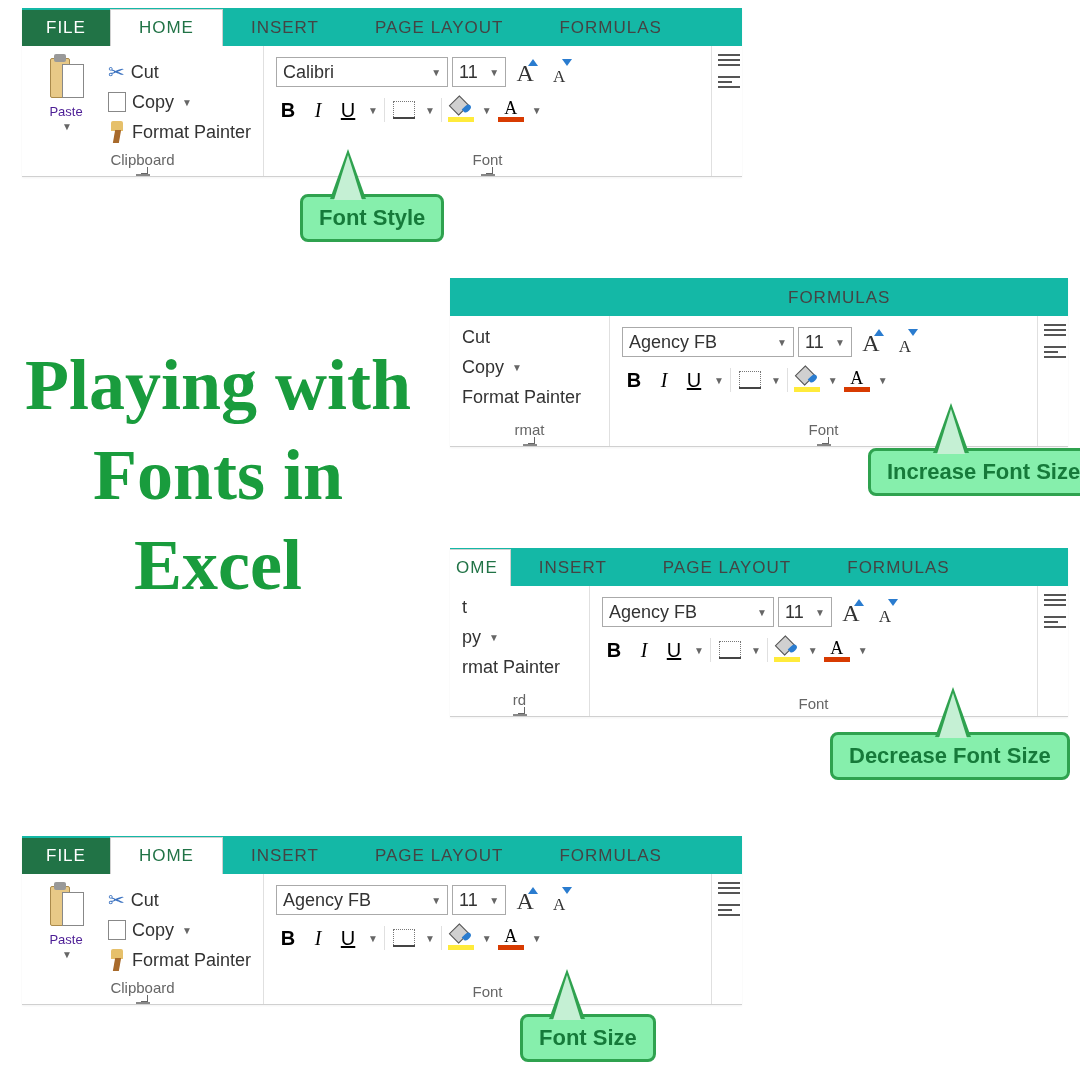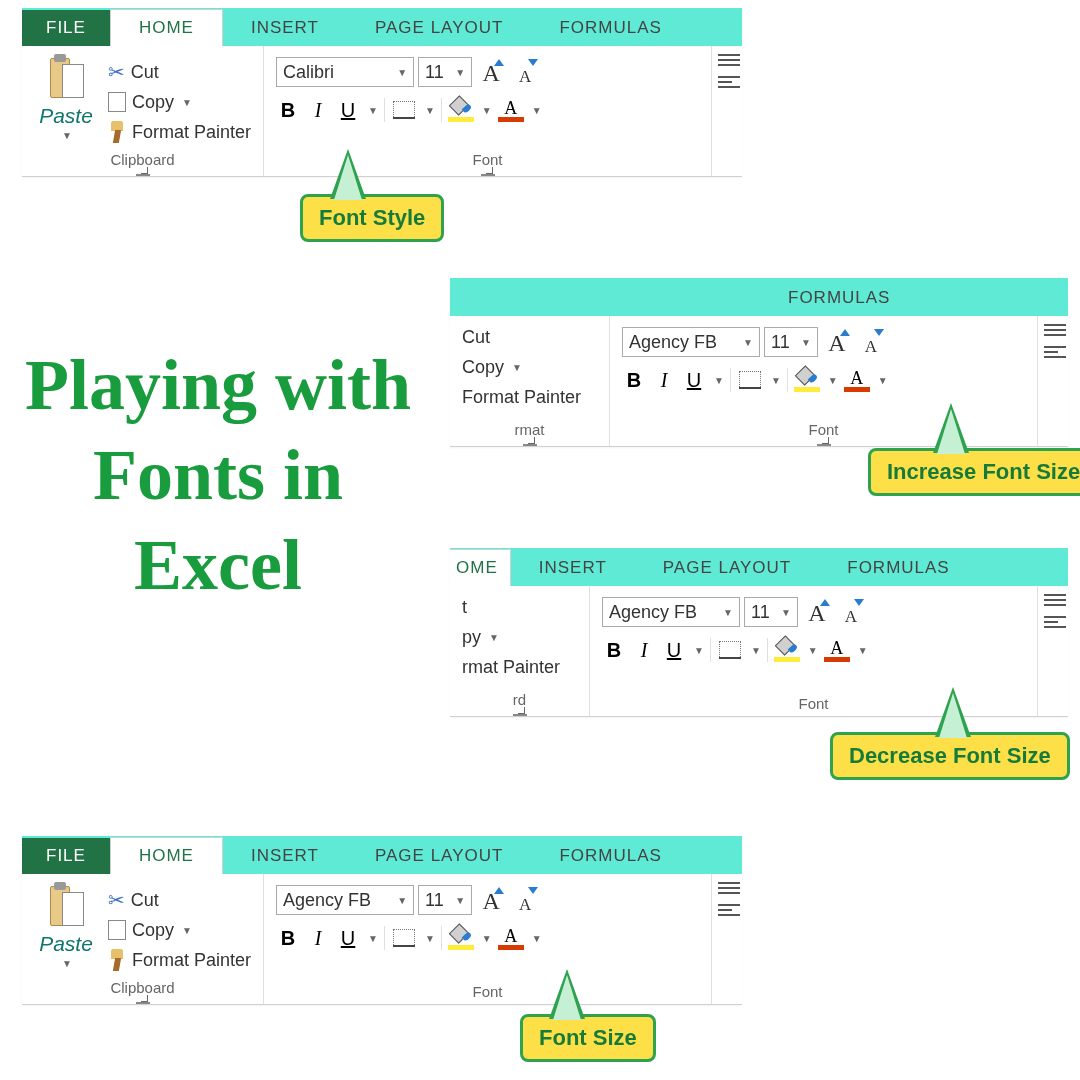--- a/index.html
+++ b/index.html
@@ -15,21 +15,21 @@
   .ribbon {
     position: absolute;
     background: #fff;
     border-bottom: 1px solid #d0d0d0;
     box-shadow: 0 1px 2px rgba(0,0,0,0.05);
   }
   .tabbar {
     display: flex;
     align-items: flex-end;
     height: 38px;
-    background: #5eead4;
+    background: #14b8a6;
   }
   .tab-file {
     background: #217346;
     color: #fff;
     font-size: 17px;
     padding: 8px 24px;
     letter-spacing: 1px;
     cursor: pointer;
   }
   .tab {
@@ -91,38 +91,38 @@
   }
   .clipboard-icon .board{
     position:absolute;left:4px;top:6px;width:20px;height:40px;background:#e8c987;border:1px solid #aa8a4b;border-radius:2px;
   }
   .clipboard-icon .clip{
     position:absolute;left:8px;top:2px;width:12px;height:8px;background:#999;border-radius:2px;
   }
   .clipboard-icon .sheet{
     position:absolute;left:16px;top:12px;width:22px;height:34px;background:#fff;border:1px solid #888;
   }
-  .paste-label{font-size:21px;color:#0f766e;font-style:italic;}
+  .paste-label{font-size:13px;color:#4c1d95;}
   .cut-row, .copy-row, .fp-row {
     display: flex; align-items: center; gap: 6px; font-size: 18px; color: #333;
     height: 30px; cursor: pointer;
   }
   .cut-col{display:flex;flex-direction:column;justify-content:center;}
   .scissors{color:#3b72c0;font-size:20px;}
   .copy-icon{width:18px;height:20px;border:1px solid #888;background:#fff;position:relative;}
   .copy-icon::after{content:"";position:absolute;left:-5px;top:-5px;width:18px;height:20px;border:1px solid #888;background:#fff;z-index:-1;}
   .fp-icon{width:18px;height:22px;position:relative;}
   .fp-icon::before{content:"";position:absolute;left:3px;top:0;width:12px;height:10px;background:#e6c06a;border-radius:2px 2px 0 0;}
   .fp-icon::after{content:"";position:absolute;left:6px;top:9px;width:6px;height:13px;background:#a86a2b;transform:skewX(-10deg);}
   .dd{font-size:10px;color:#666;margin-left:2px;}
   
   .font-row1{display:flex;align-items:center;gap:4px;height:36px;padding-top:4px;}
   .font-row2{display:flex;align-items:center;gap:6px;height:36px;padding-top:8px;}
   .font-name{
-    border:1px solid #aaa;height:30px;width:138px;padding:2px 6px;font-size:18px;color:#333;
+    border:1px solid #aaa;height:30px;width:172px;padding:2px 6px;font-size:18px;color:#333;
     display:flex;align-items:center;justify-content:space-between;cursor:pointer;
   }
   .font-size{
     border:1px solid #aaa;height:30px;width:54px;padding:2px 6px;font-size:18px;color:#333;
     display:flex;align-items:center;justify-content:space-between;cursor:pointer;
   }
   .incA,.decA{
     width:30px;height:30px;display:flex;align-items:flex-end;justify-content:center;position:relative;cursor:pointer;
     font-family:"Times New Roman",serif;color:#333;
   }
@@ -143,21 +143,21 @@
   .fill .bar{position:absolute;left:0;right:0;bottom:0;height:5px;background:#ffeb3b;}
   .fcolor{width:26px;height:24px;position:relative;font-family:"Times New Roman",serif;font-size:18px;text-align:center;cursor:pointer;}
   .fcolor .bar{position:absolute;left:0;right:0;bottom:0;height:5px;background:#d83b01;}
   .align-col{display:flex;flex-direction:column;gap:10px;padding:8px 2px 0 6px;}
   .hamb{width:22px;display:flex;flex-direction:column;gap:3px;cursor:pointer;}
   .hamb span{height:2px;background:#555;}
   .dd-caret{font-size:10px;color:#666;}
   
   .callout{
     position:absolute;
-    background:#fde047;
+    background:#86efac;
     border:3px solid #2fa24f;
     border-radius:8px;
     padding:8px 16px;
     font-weight:bold;
     color:#167a3a;
     font-size:22px;
     text-align:center;
     white-space:nowrap;
   }
   .callout::before{

